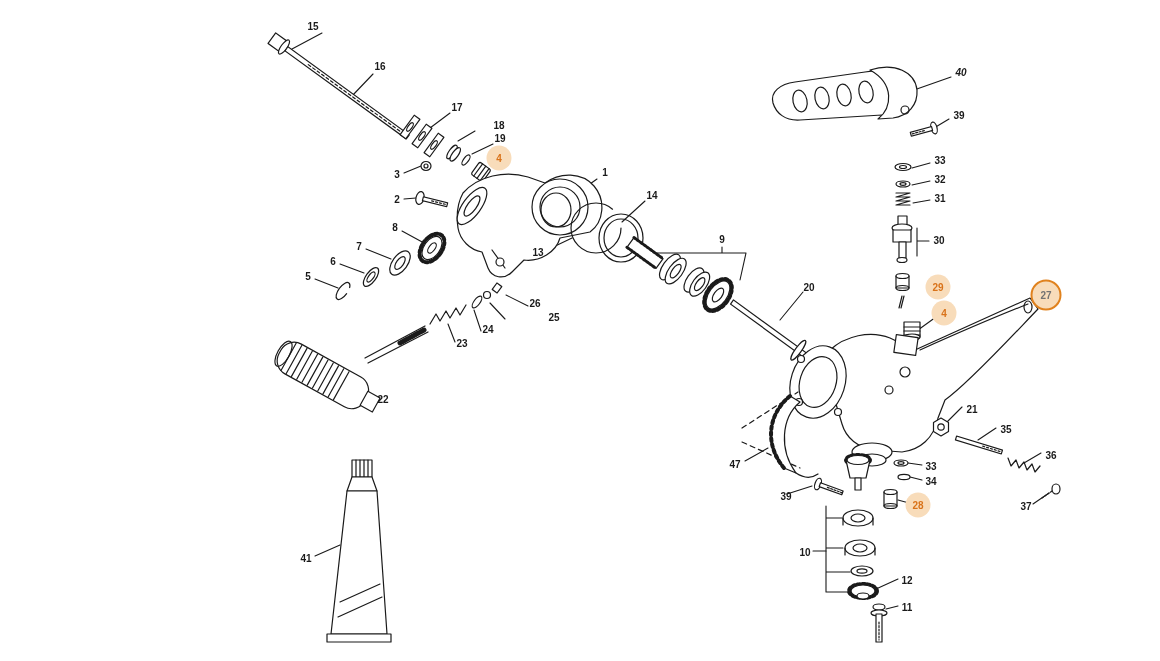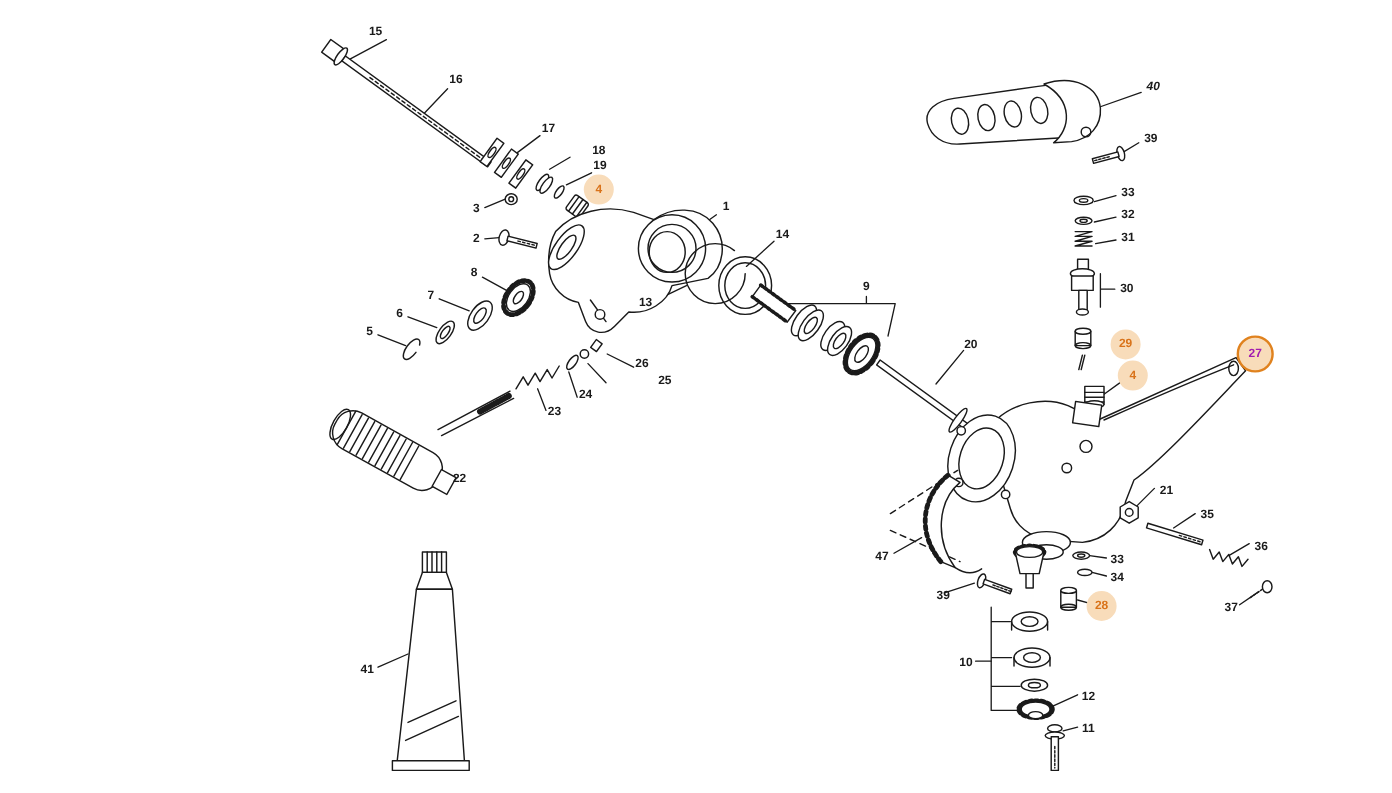--- a/index.html
+++ b/index.html
@@ -3,21 +3,21 @@
 <meta charset="utf-8">
 <style>
   html,body{margin:0;padding:0;background:#fff;}
   .stage{position:relative;width:1160px;height:661px;background:#ffffff;overflow:hidden;
          font-family:"Liberation Sans",sans-serif;}
   .stage svg{position:absolute;left:0;top:0;}
   .part-label{position:absolute;transform:translate(-50%,-50%);font-weight:bold;font-size:10px;
               color:#1a1a1a;line-height:1;white-space:nowrap;cursor:pointer;z-index:2;}
   .part-label.highlight{color:#d9731a;background:#f8dcba;min-width:25px;height:25px;border-radius:50%;
               display:flex;align-items:center;justify-content:center;}
-  .part-label.circled{color:#a21caf;background:#f8dcba;width:27px;height:27px;border-radius:50%;
+  .part-label.circled{color:#737373;background:#f8dcba;width:27px;height:27px;border-radius:50%;
               border:2.5px solid #e0821e;display:flex;align-items:center;justify-content:center;}
 </style>
 </head>
 <body>
 
 <div class="stage">
 
   <svg width="1160" height="661" viewBox="0 0 1160 661">
     <g stroke="#1a1a1a" stroke-width="1.2" fill="none" stroke-linecap="round" stroke-linejoin="round">
 

